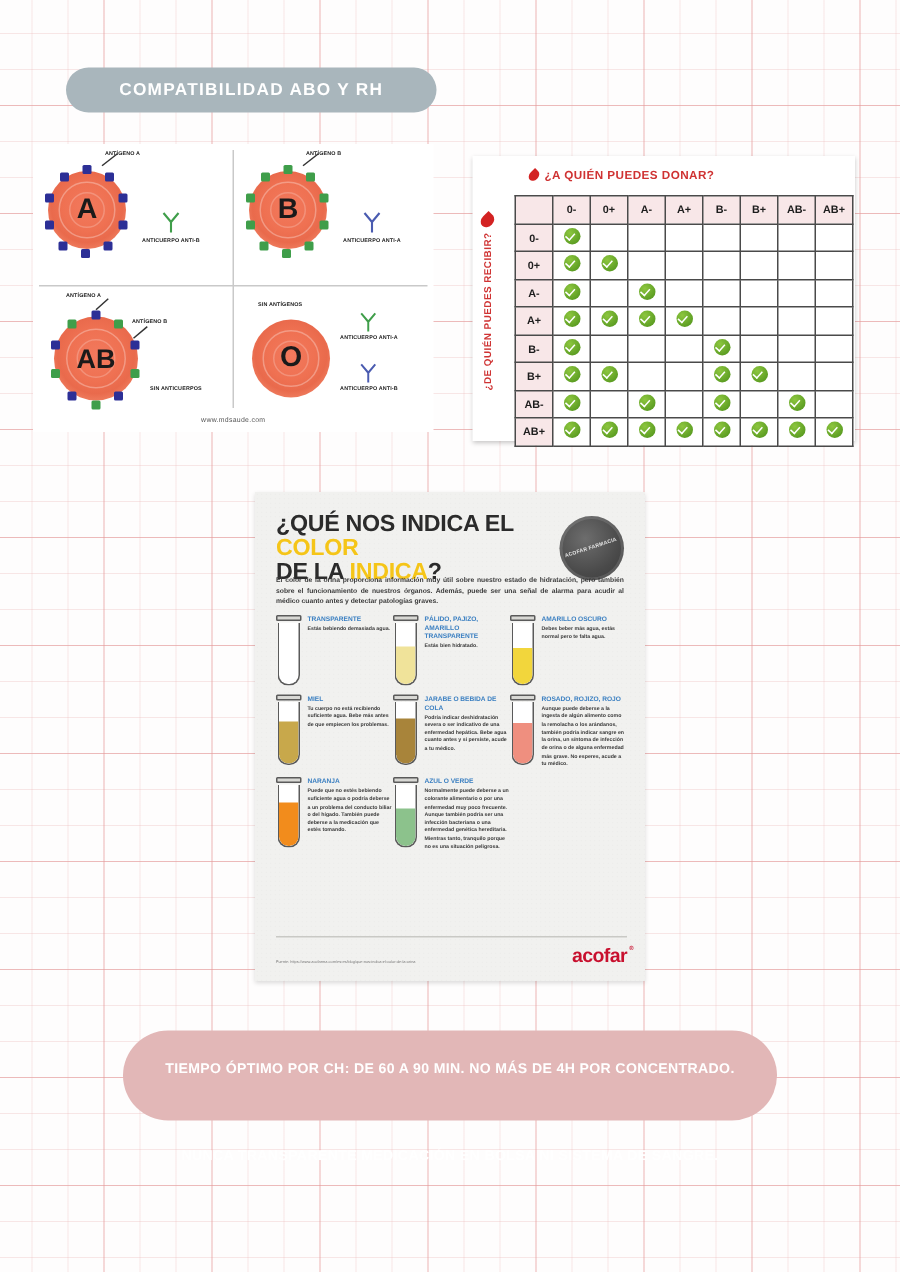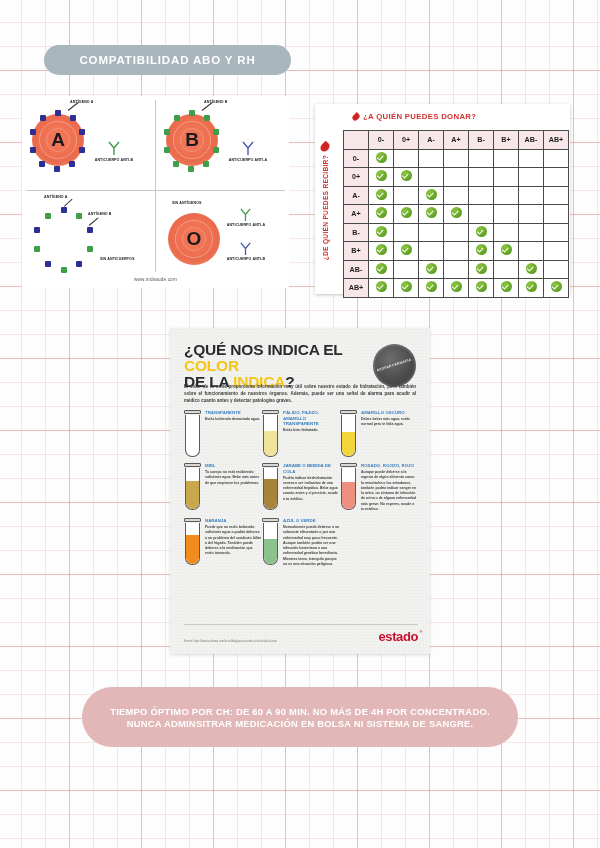--- a/index.html
+++ b/index.html
@@ -435,20 +435,21 @@
     justify-content: center;
     gap: 1px;
   }
   #bottom-banner .bb-line {
     color: #ffffff;
     font-size: 9.4px;
     font-weight: bold;
     letter-spacing: 0.25px;
     white-space: nowrap;
     text-align: center;
+    margin-top: 46px;
   }
 </style>
 </head>
 <body>
 
 <div id="grid-background"></div>
 
 <div id="title-banner">
   <span class="title-text">COMPATIBILIDAD ABO Y RH</span>
 </div>
@@ -501,20 +502,25 @@
     <div class="leader" style="left:46px; top:14px; width:13px; transform:rotate(-38deg);"></div>
     <div class="abo-cap" style="left:48px; top:4px;">ANTÍGENO B</div>
     <svg style="position:absolute; left:84px; top:44px;" width="16" height="16" viewBox="0 0 16 16">
       <path d="M8 15 L8 8 M8 8 L3 2 M8 8 L13 2" stroke="#4a5bb0" stroke-width="1.4" fill="none"></path>
     </svg>
     <div class="abo-cap wrap" style="left:70px; top:62px;">ANTICUERPO
 ANTI-A</div>
   </div>
 
   <div class="abo-quad abo-q3">
+    <div class="rbc" style="left:14px; top:20px; width:56px; height:56px;">
+      <div class="rbc-ring"></div>
+      <div class="rbc-ring2"></div>
+      <div class="rbc-label" style="font-size:18px;">AB</div>
+    </div>
     <div class="ag ag-blue" style="left:39px; top:16px;"></div>
     <div class="ag ag-green" style="left:54px; top:22px;"></div>
     <div class="ag ag-blue" style="left:65px; top:36px;"></div>
     <div class="ag ag-green" style="left:65px; top:55px;"></div>
     <div class="ag ag-blue" style="left:54px; top:70px;"></div>
     <div class="ag ag-green" style="left:39px; top:76px;"></div>
     <div class="ag ag-blue" style="left:23px; top:70px;"></div>
     <div class="ag ag-green" style="left:12px; top:55px;"></div>
     <div class="ag ag-blue" style="left:12px; top:36px;"></div>
     <div class="ag ag-green" style="left:23px; top:22px;"></div>
@@ -768,20 +774,20 @@
           </div>
         </div>
         <div class="u-txt">
           <div class="u-name" style="color: rgb(58, 127, 193);">AZUL O VERDE</div>
           <div class="u-desc">Normalmente puede deberse a un colorante alimentario o por una enfermedad muy poco frecuente. Aunque también podría ser una infección bacteriana o una enfermedad genética hereditaria. Mientras tanto, tranquilo porque no es una situación peligrosa.</div>
         </div>
       </div>
     </div>
   <div id="urine-footer">
     <div id="urine-source">Fuente: https://www.acofarma.com/es-es/blog/que-nos-indica-el-color-de-la-orina</div>
-    <div id="acofar-logo"><span>estado</span><span class="reg">®</span></div>
+    <div id="acofar-logo"><span>acofar</span><span class="reg">®</span></div>
   </div>
 </div>
 
 <div id="bottom-banner">
     <div class="bb-line">TIEMPO ÓPTIMO POR CH: DE 60 A 90 MIN. NO MÁS DE 4H POR CONCENTRADO.</div>
-    <div class="bb-line">NUNCA ADMINSITRAR MEDICACIÓN EN BOLSA NI SISTEMA DE SANGRE.</div>
+    <div class="bb-line">NUNCA TRANSPARENTE MEDICACIÓN EN BOLSA NI SISTEMA DE SANGRE.</div>
   </div>
 
 </body></html>

